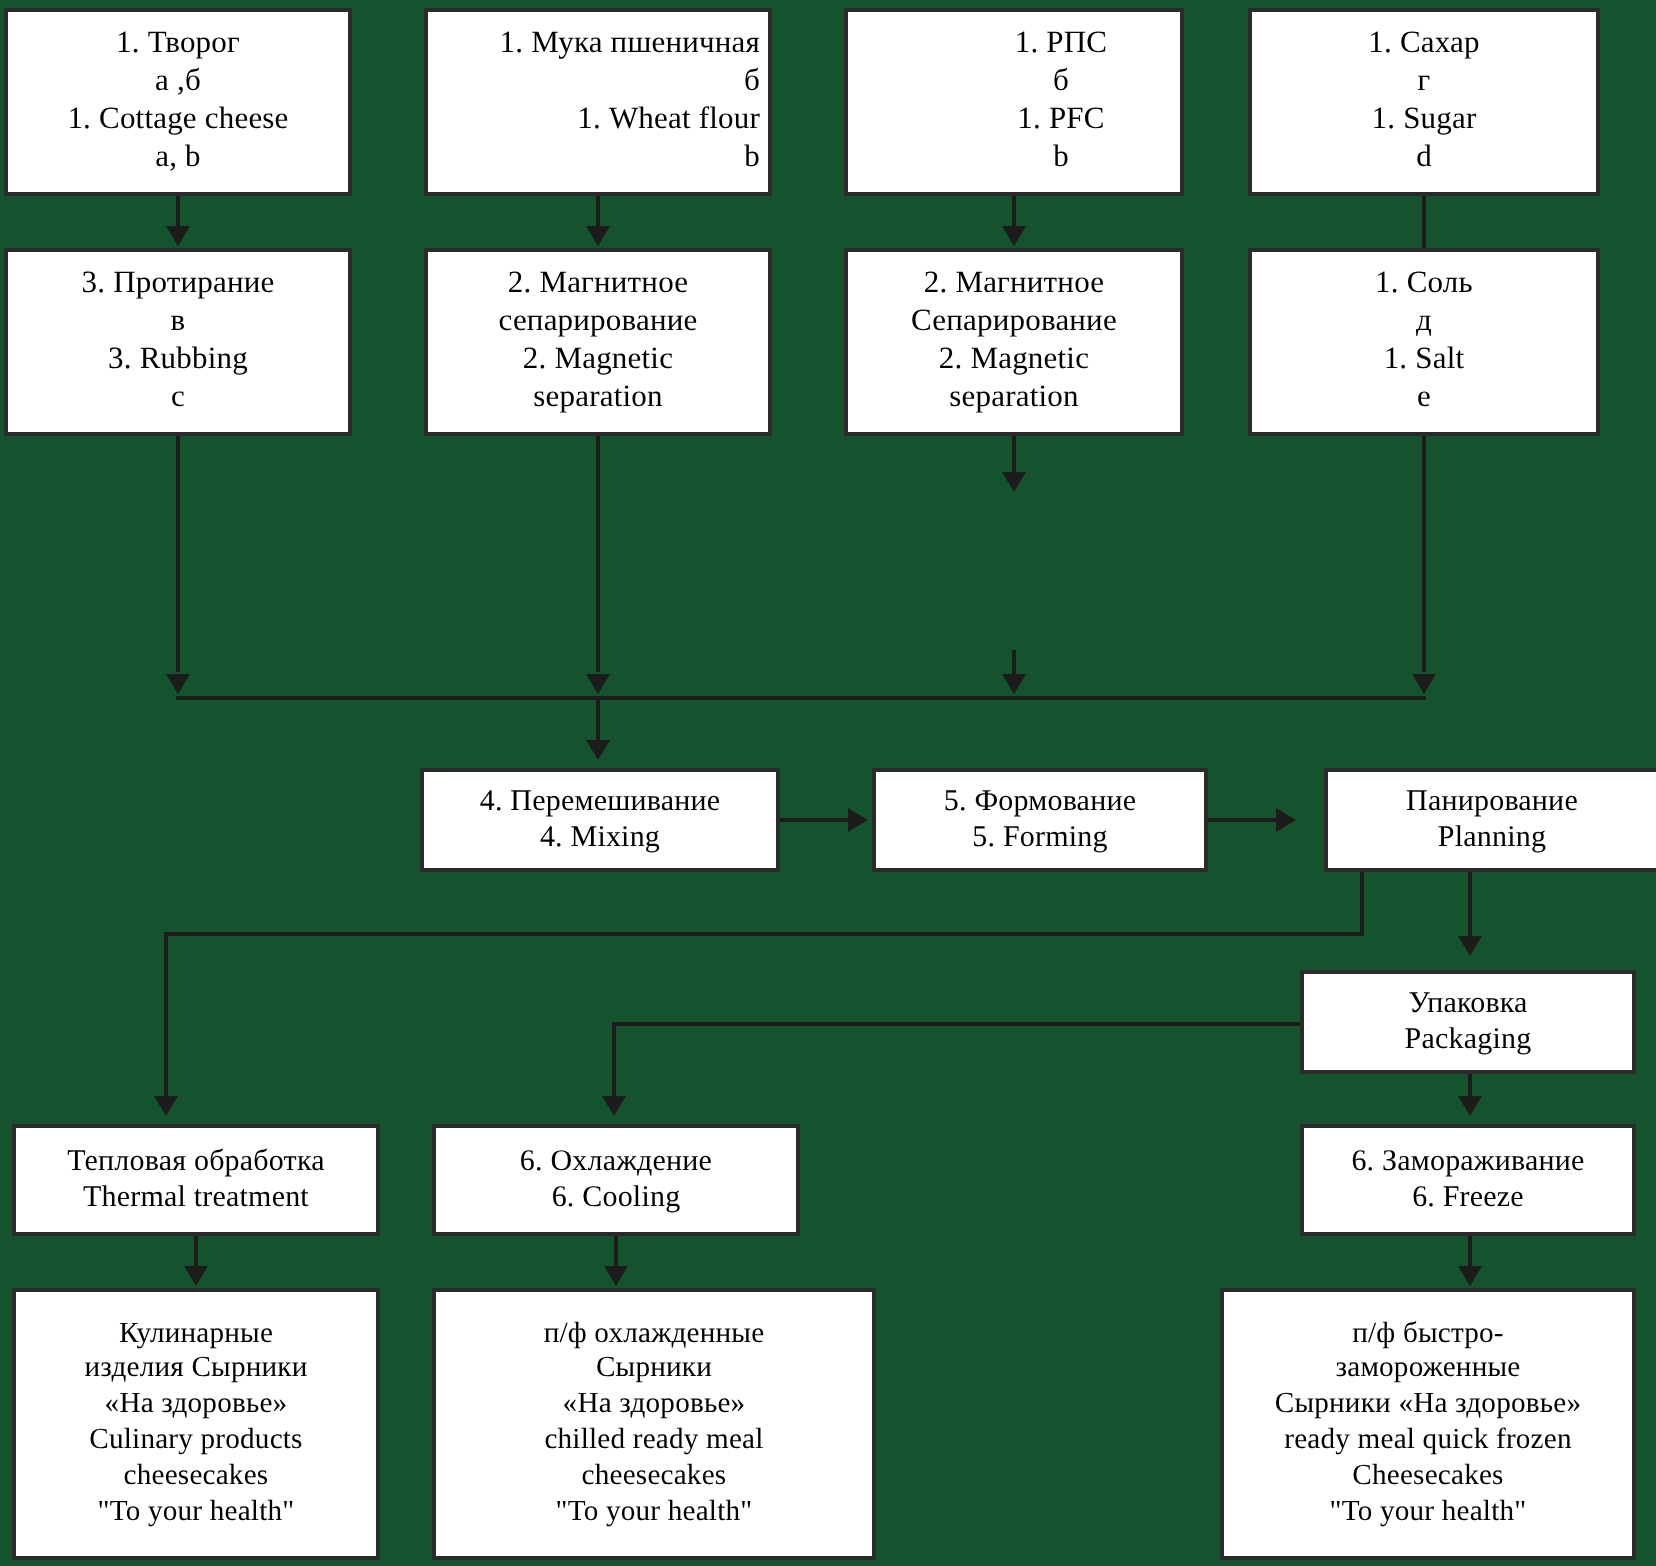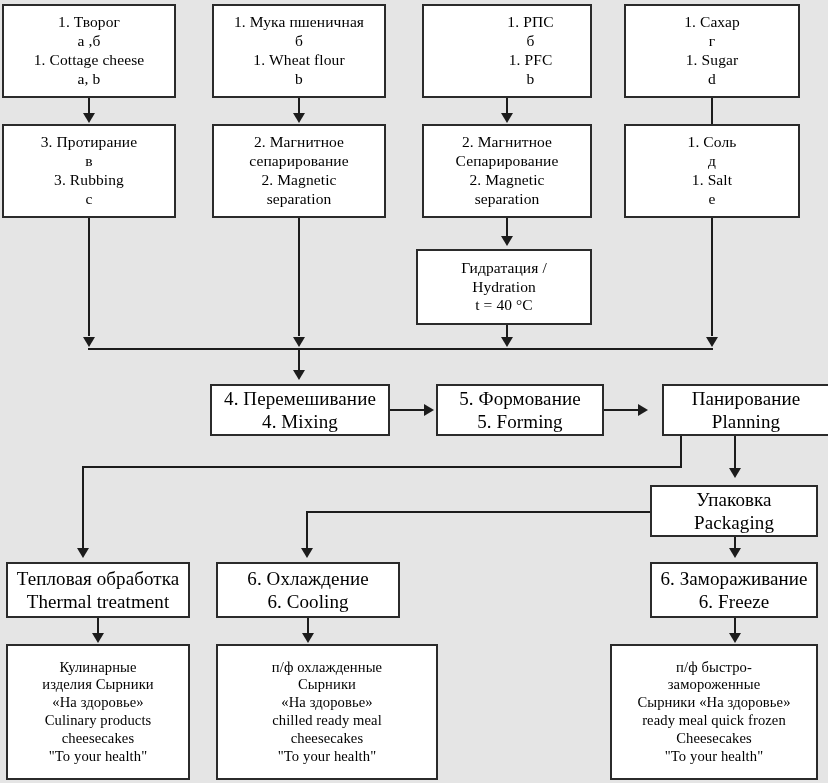--- a/index.html
+++ b/index.html
@@ -8,21 +8,21 @@
     background: #ffffff;
   }
   body {
     font-family: "Liberation Serif", "DejaVu Serif", serif;
     color: #000000;
   }
   #canvas {
     position: relative;
     width: 828px;
     height: 783px;
-    background: #e5e5e5;
+    background: #14532d;
     overflow: hidden;
   }
   .node {
     position: absolute;
     box-sizing: border-box;
     border: 2px solid #2b2b2b;
     background: #ffffff;
     display: flex;
     align-items: center;
     justify-content: center;
@@ -32,21 +32,21 @@
   .node .lines {
     display: block;
     width: 100%;
     padding: 0 4px;
     box-sizing: border-box;
     white-space: pre-line;
     line-height: 1.22;
     font-size: 15.5px;
     letter-spacing: 0.1px;
   }
-  .node.small .lines { font-size: 19px; }
+  .node.small .lines { font-size: 15px; }
   .node.prod .lines { font-size: 14.6px; line-height: 1.22; }
   .edge {
     position: absolute;
     background: #1c1c1c;
     z-index: 1;
   }
   .edge.v { width: 2px; }
   .edge.h { height: 2px; }
   .arrow-down {
     position: absolute;
@@ -72,21 +72,21 @@
 
 <div id="canvas">
 
   <div class="node" style="left:2px;  top:4px;  width:174px; height:94px;">
     <span class="lines">1. Творог
 а ,б
 1. Cottage cheese
 a, b</span>
   </div>
 
-  <div class="node" style="left:212px; top:4px;  width:174px; height:94px;">
+  <div class="node" style="left:212px; top:4px;  width:174px; height:94px;text-align:right;">
     <span class="lines">1. Мука пшеничная
 б
 1. Wheat flour
 b</span>
   </div>
 
   <div class="node" style="left:422px; top:4px;  width:170px; height:94px;padding-left:47px;">
     <span class="lines">1. РПС
 б
 1. PFC
@@ -121,25 +121,20 @@
 separation</span>
   </div>
 
   <div class="node" style="left:624px; top:124px; width:176px; height:94px;">
     <span class="lines">1. Соль
 д
 1. Salt
 e</span>
   </div>
 
-  <div class="node" style="left:416px; top:249px; width:176px; height:76px;">
-    <span class="lines">Гидратация /
-Hydration
-t = 40 °C</span>
-  </div>
 
   <div class="node small" style="left:210px; top:384px; width:180px; height:52px;">
     <span class="lines">4. Перемешивание
 4. Mixing</span>
   </div>
 
   <div class="node small" style="left:436px; top:384px; width:168px; height:52px;">
     <span class="lines">5. Формование
 5. Forming</span>
   </div>

